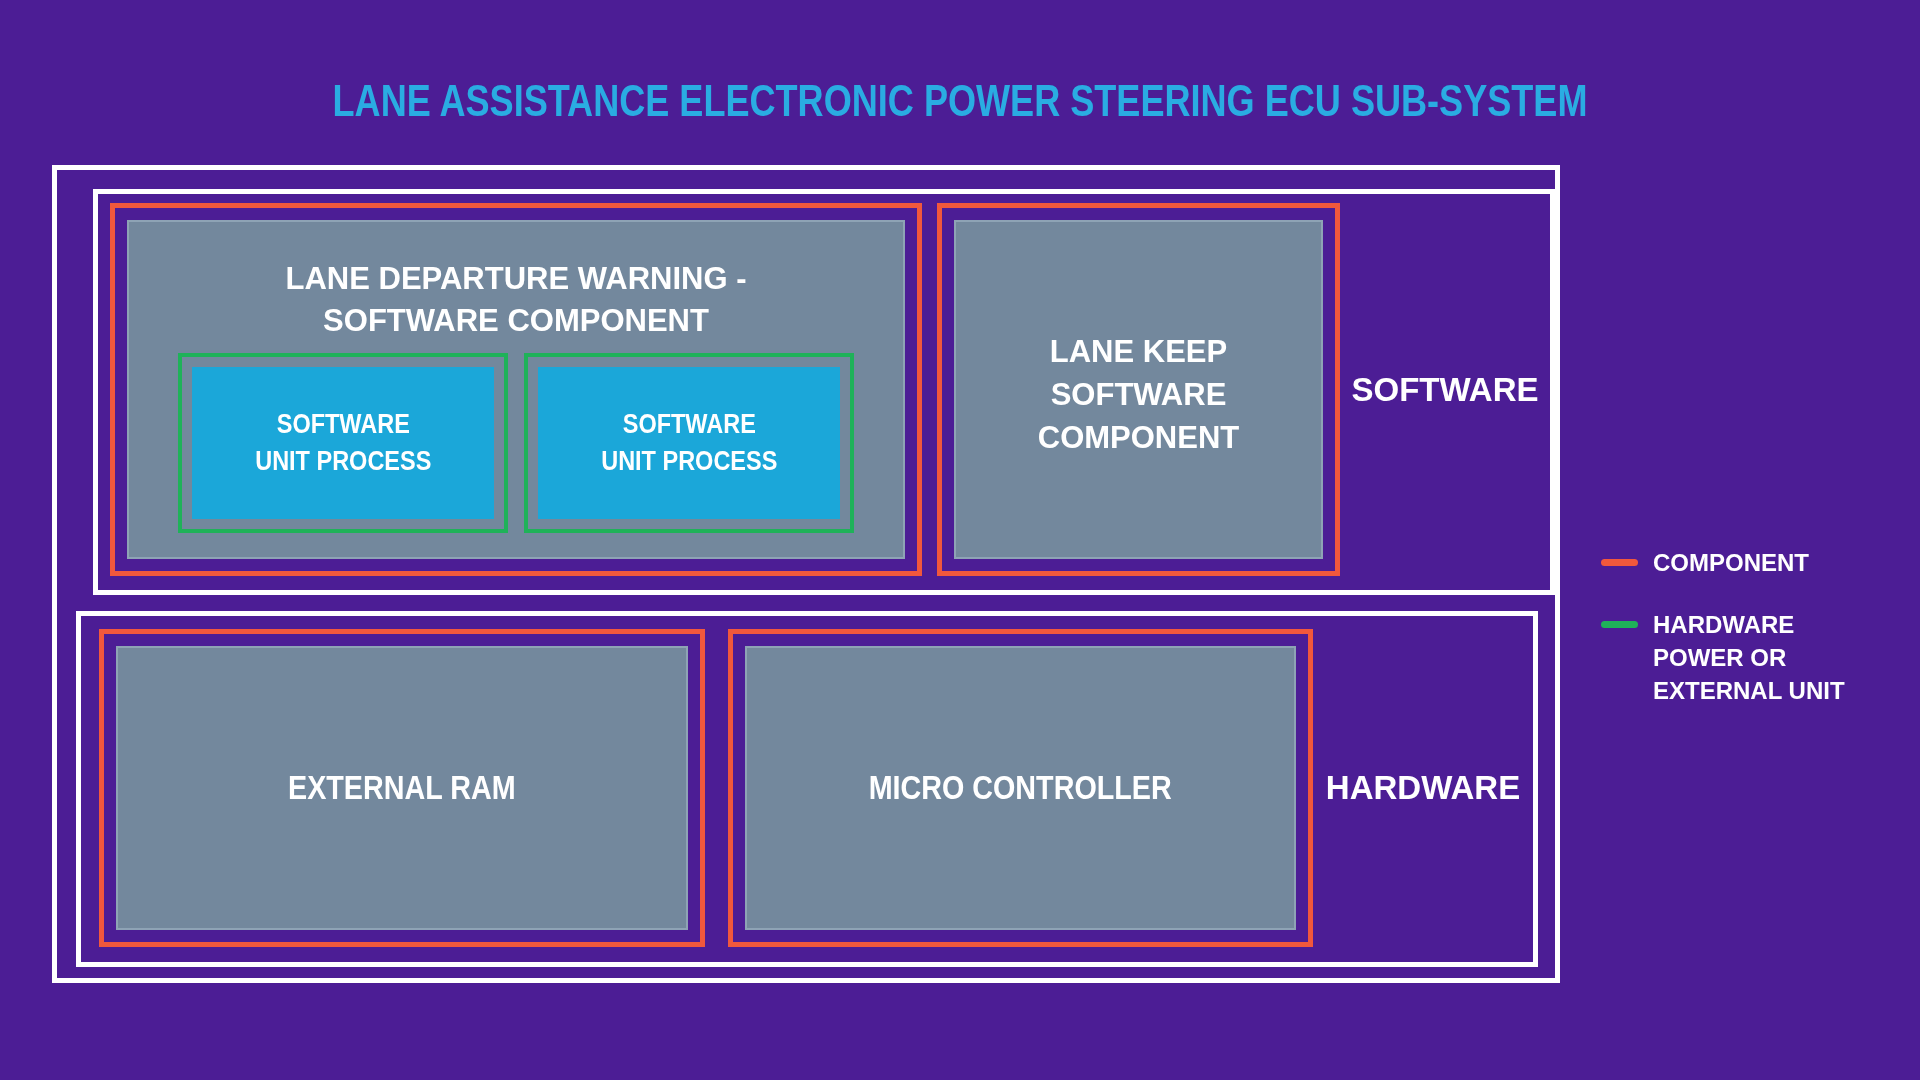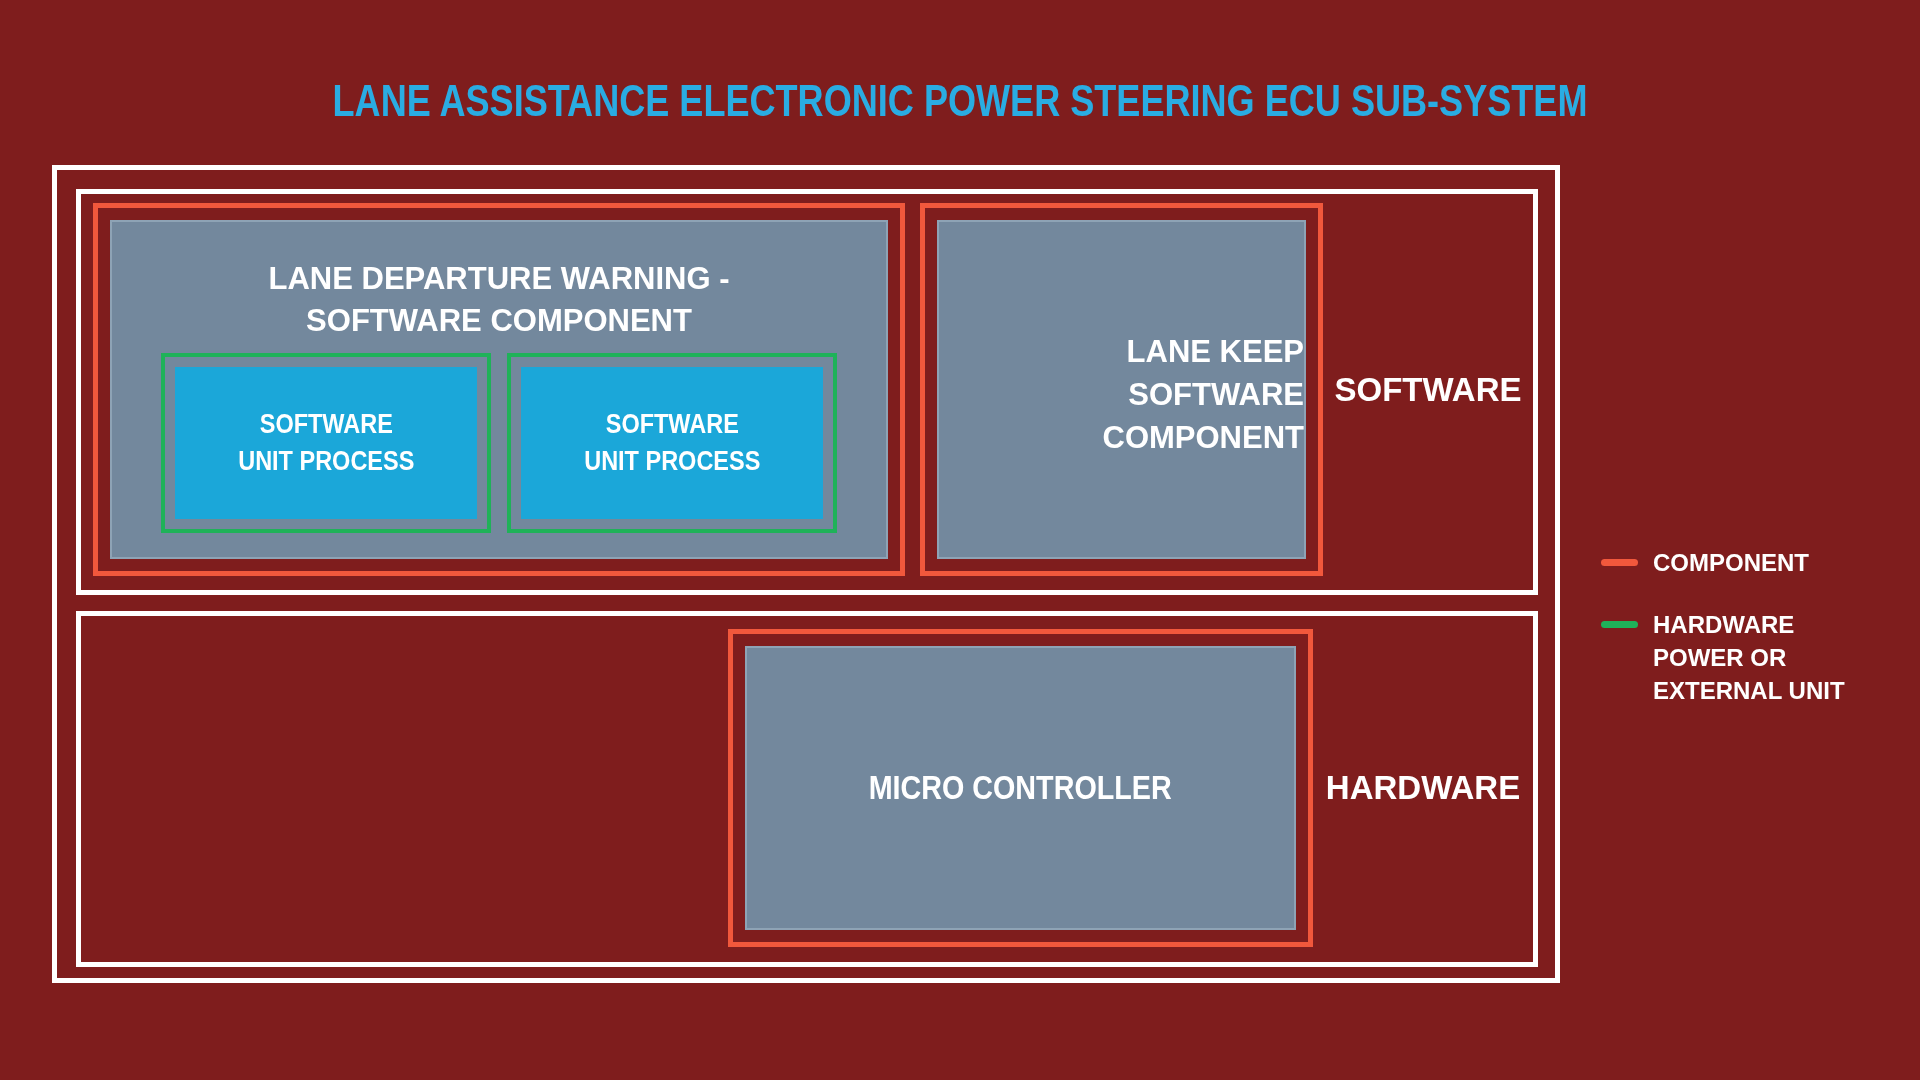--- a/index.html
+++ b/index.html
@@ -3,42 +3,42 @@
 <meta charset="utf-8">
 <style>
   * { box-sizing: border-box; margin: 0; padding: 0; }
   html, body { background: #2E3A47; }
   body { font-family: "Liberation Sans", sans-serif; }
 
   .stage {
     position: relative;
     width: 1920px;
     height: 1080px;
-    background: #7f1d1d;
+    background: #4c1d95;
     color: #FFFFFF;
     overflow: hidden;
   }
 
   
   .page-title {
     position: absolute;
     left: 0; top: 74px;
     width: 100%;
     text-align: center;
     color: #2AACE2;
     font-size: 44px;
     line-height: 54px;
     font-weight: 700;
     transform: scaleX(.82);
   }
 
   
   .frame { position: absolute; border: 5px solid #FFFFFF; }
   .outer-frame { left: 52px;  top: 165px; width: 1508px; height: 818px; }
-  .sw-frame    { left: 19px;  top: 19px;  width: 1462px; height: 406px; }
+  .sw-frame    { left: 36px;  top: 19px;  width: 1462px; height: 406px; }
   .hw-frame    { left: 19px;  top: 441px; width: 1462px; height: 356px; }
 
   
   .component { position: absolute; border: 5px solid #F1583C; }
   .ldw   { left: 12px;   top: 9px;  width: 812px; height: 373px; }
   .lka   { left: 839px;  top: 9px;  width: 403px; height: 373px; }
   .ram   { left: 18px;   top: 13px; width: 606px; height: 318px; }
   .micro { left: 647px;  top: 13px; width: 585px; height: 318px; padding-left: 28px; }
 
   
@@ -82,21 +82,21 @@
     justify-content: center;
     text-align: center;
     font-size: 27px;
     line-height: 37px;
     font-weight: 600;
   }
 
   .lka-fill {
     display: flex;
     flex-direction: column;
-    align-items: flex-end;
+    align-items: center;
     justify-content: center;
     text-align: center;
     font-size: 31px;
     line-height: 43px;
     font-weight: 600;
     padding-top: 10px;
   }
 
   .big-label { font-size: 33px; font-weight: 600; }
   .cond { transform: scaleX(.87); font-weight: 600; }
@@ -170,20 +170,25 @@
           <div>SOFTWARE</div>
           <div>COMPONENT</div>
         </div>
       </div>
 
       <div class="zone-label sw-zone big-label">SOFTWARE</div>
     </div>
 
     <div class="frame hw-frame">
 
+      <div class="component ram">
+        <div class="block center">
+          <div class="cond block-label">EXTERNAL RAM</div>
+        </div>
+      </div>
 
       <div class="component micro">
         <div class="block center">
           <div class="cond block-label">MICRO CONTROLLER</div>
         </div>
       </div>
 
       <div class="zone-label hw-zone big-label">HARDWARE</div>
     </div>
 

